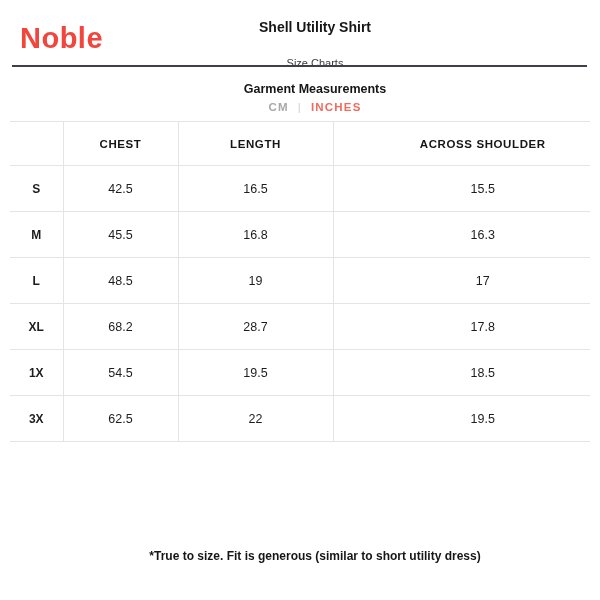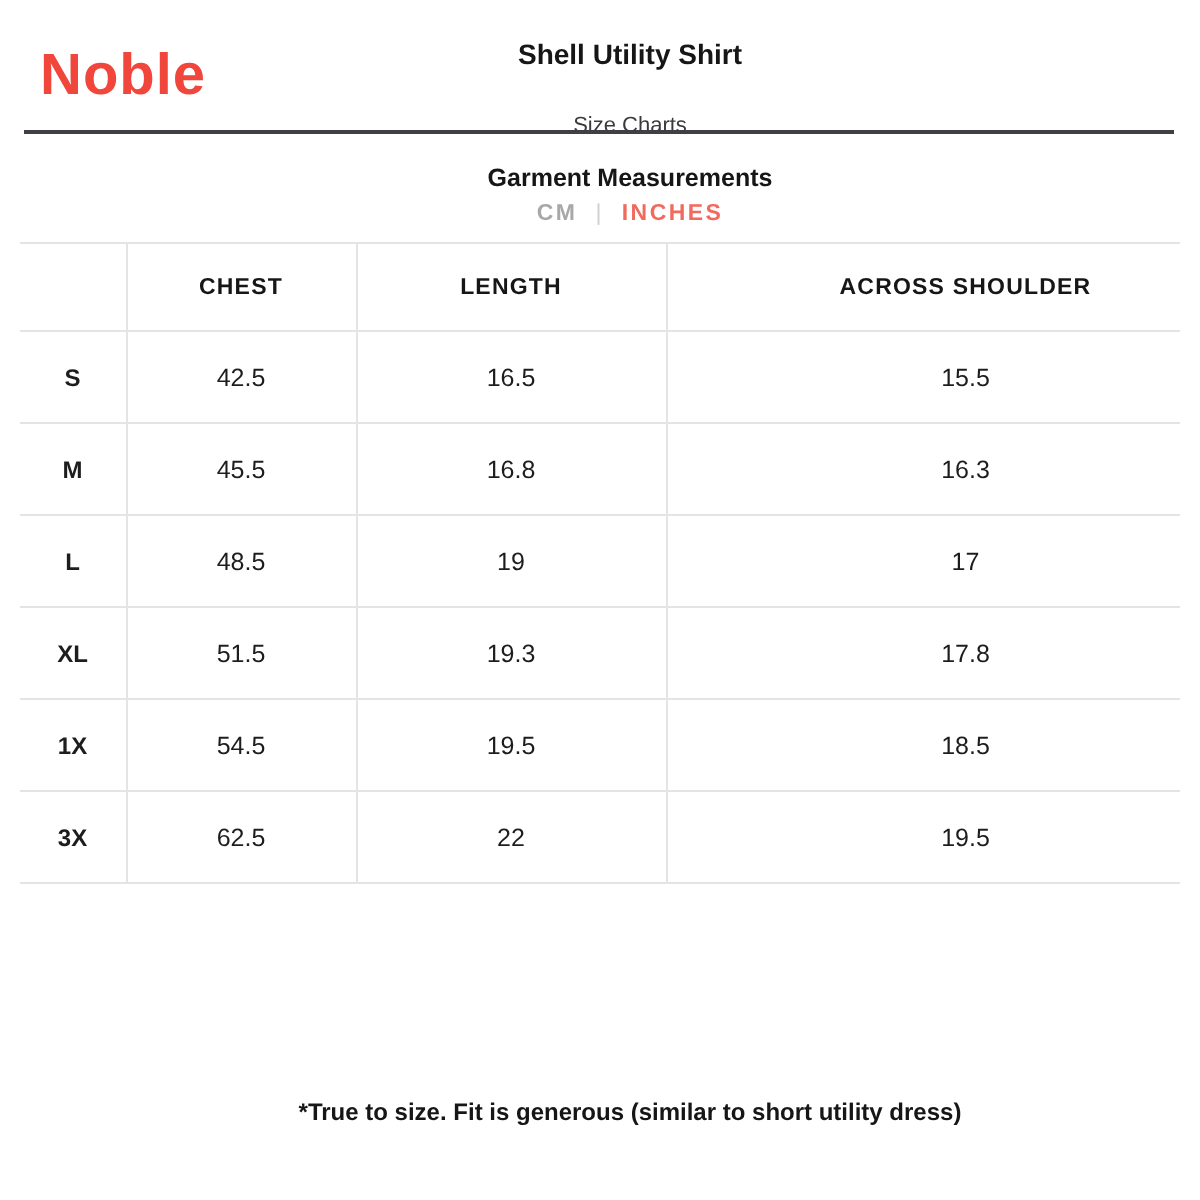--- a/index.html
+++ b/index.html
@@ -130,22 +130,22 @@
         <td>16.3</td>
       </tr>
       <tr>
         <td>L</td>
         <td>48.5</td>
         <td>19</td>
         <td>17</td>
       </tr>
       <tr>
         <td>XL</td>
-        <td>51.5</td>
-        <td>19.3</td>
+        <td>68.2</td>
+        <td>28.7</td>
         <td>17.8</td>
       </tr>
       <tr>
         <td>1X</td>
         <td>54.5</td>
         <td>19.5</td>
         <td>18.5</td>
       </tr>
       <tr>
         <td>3X</td>

